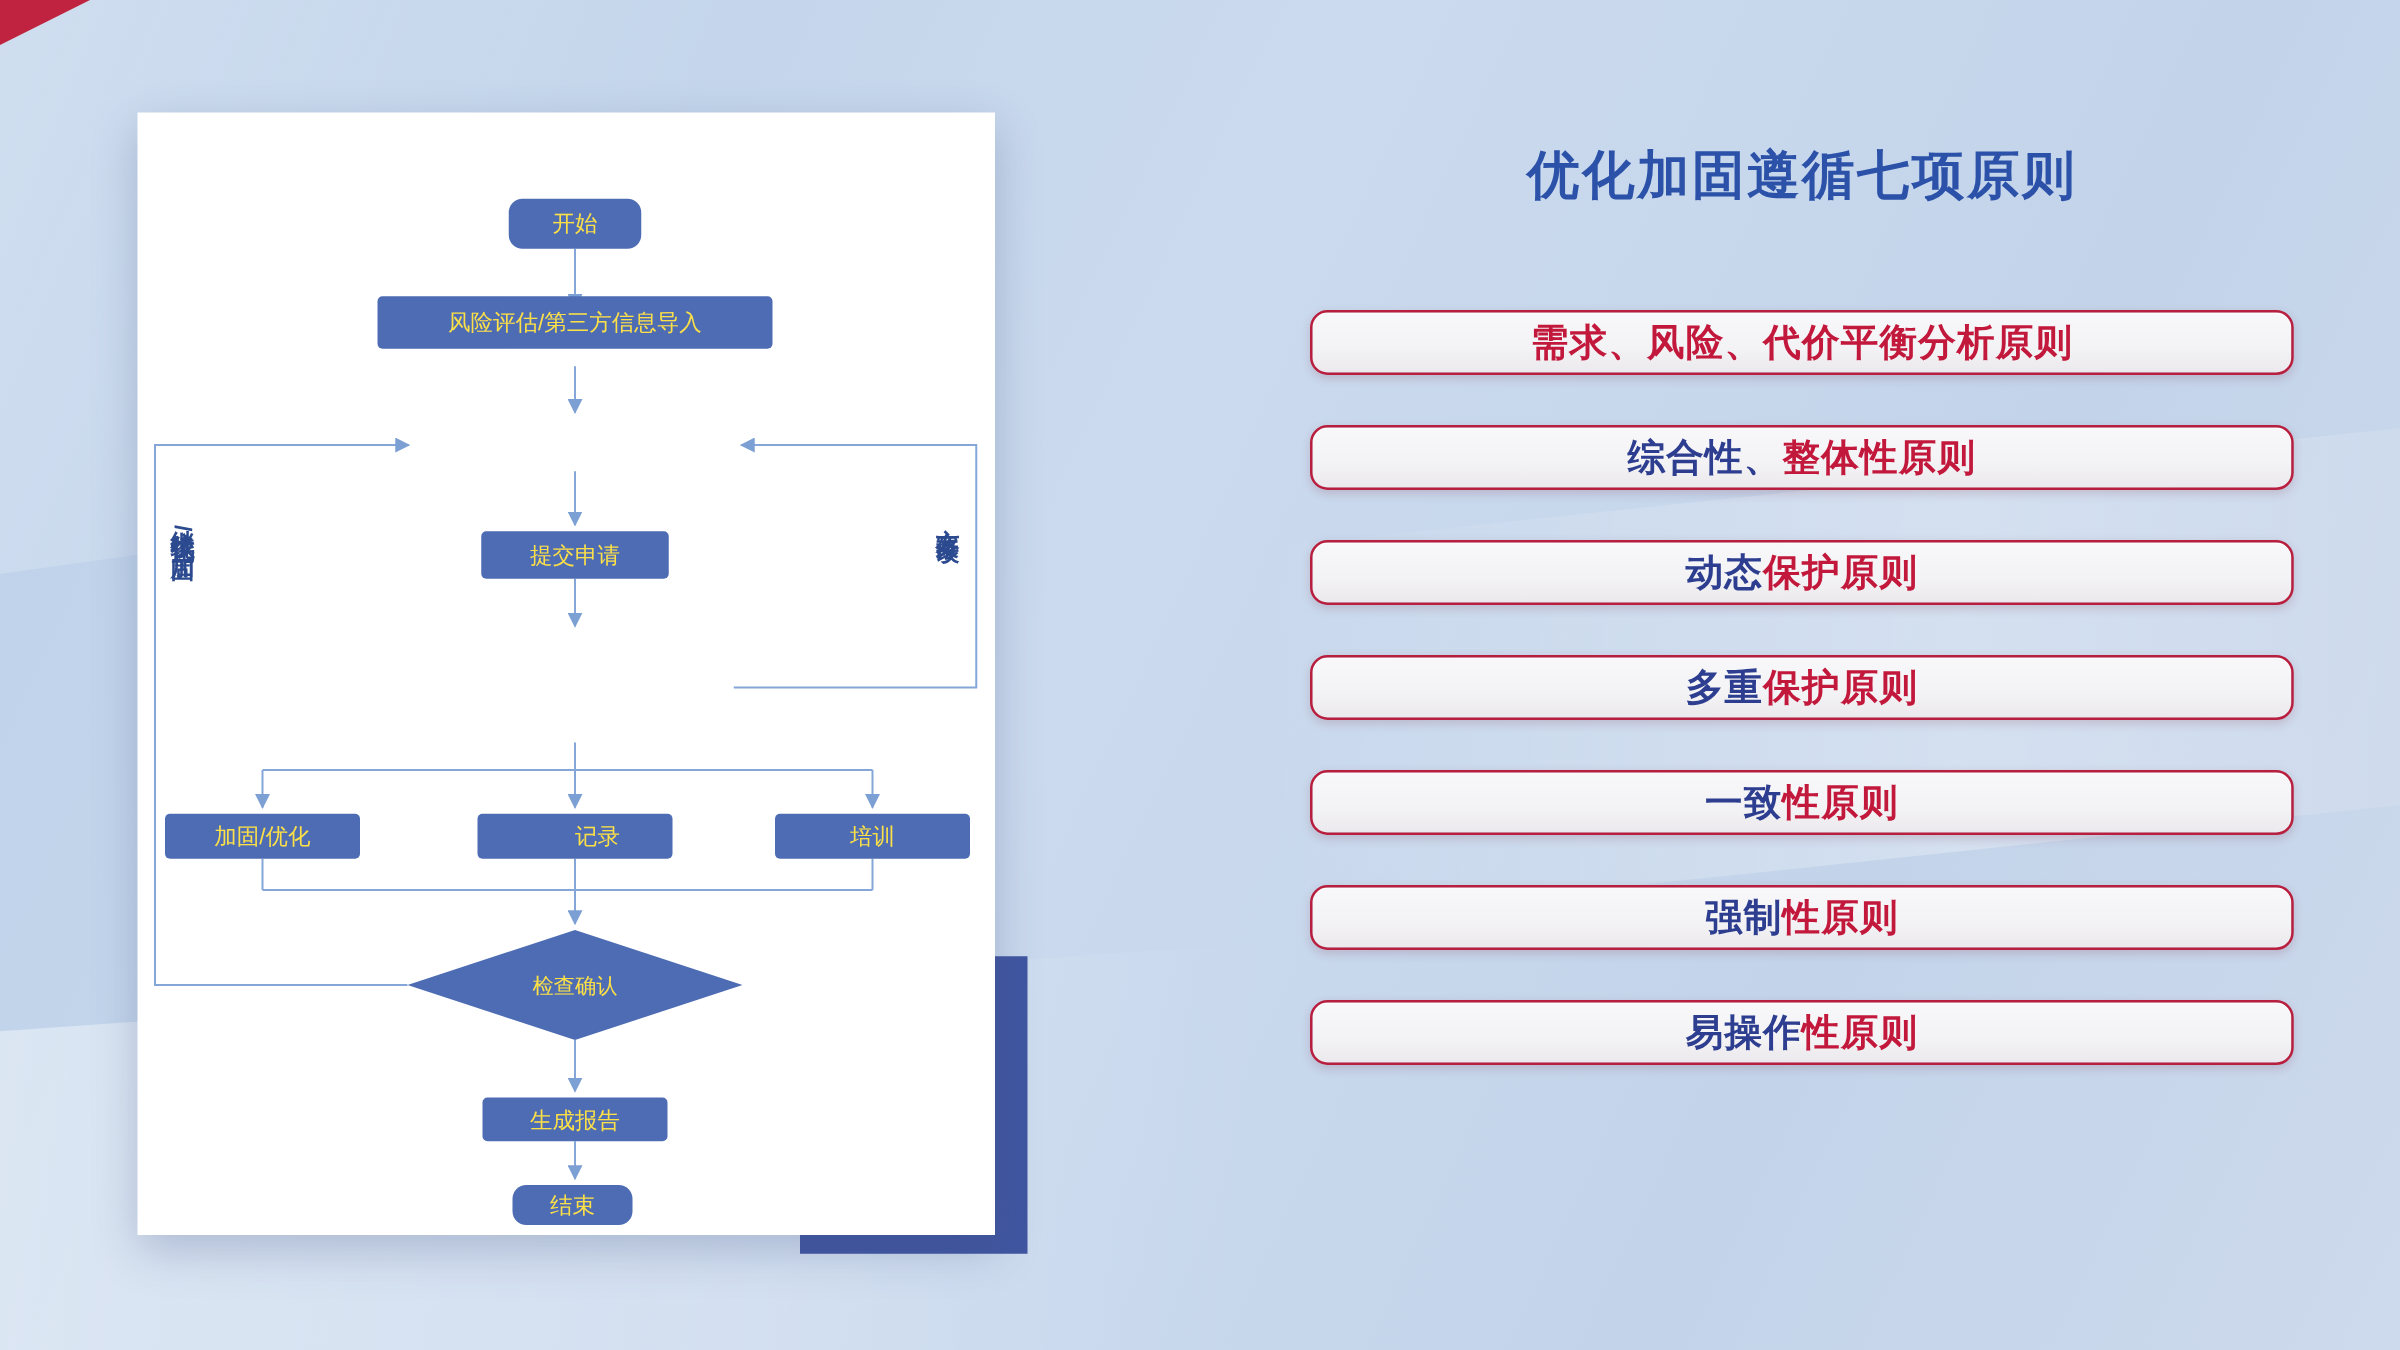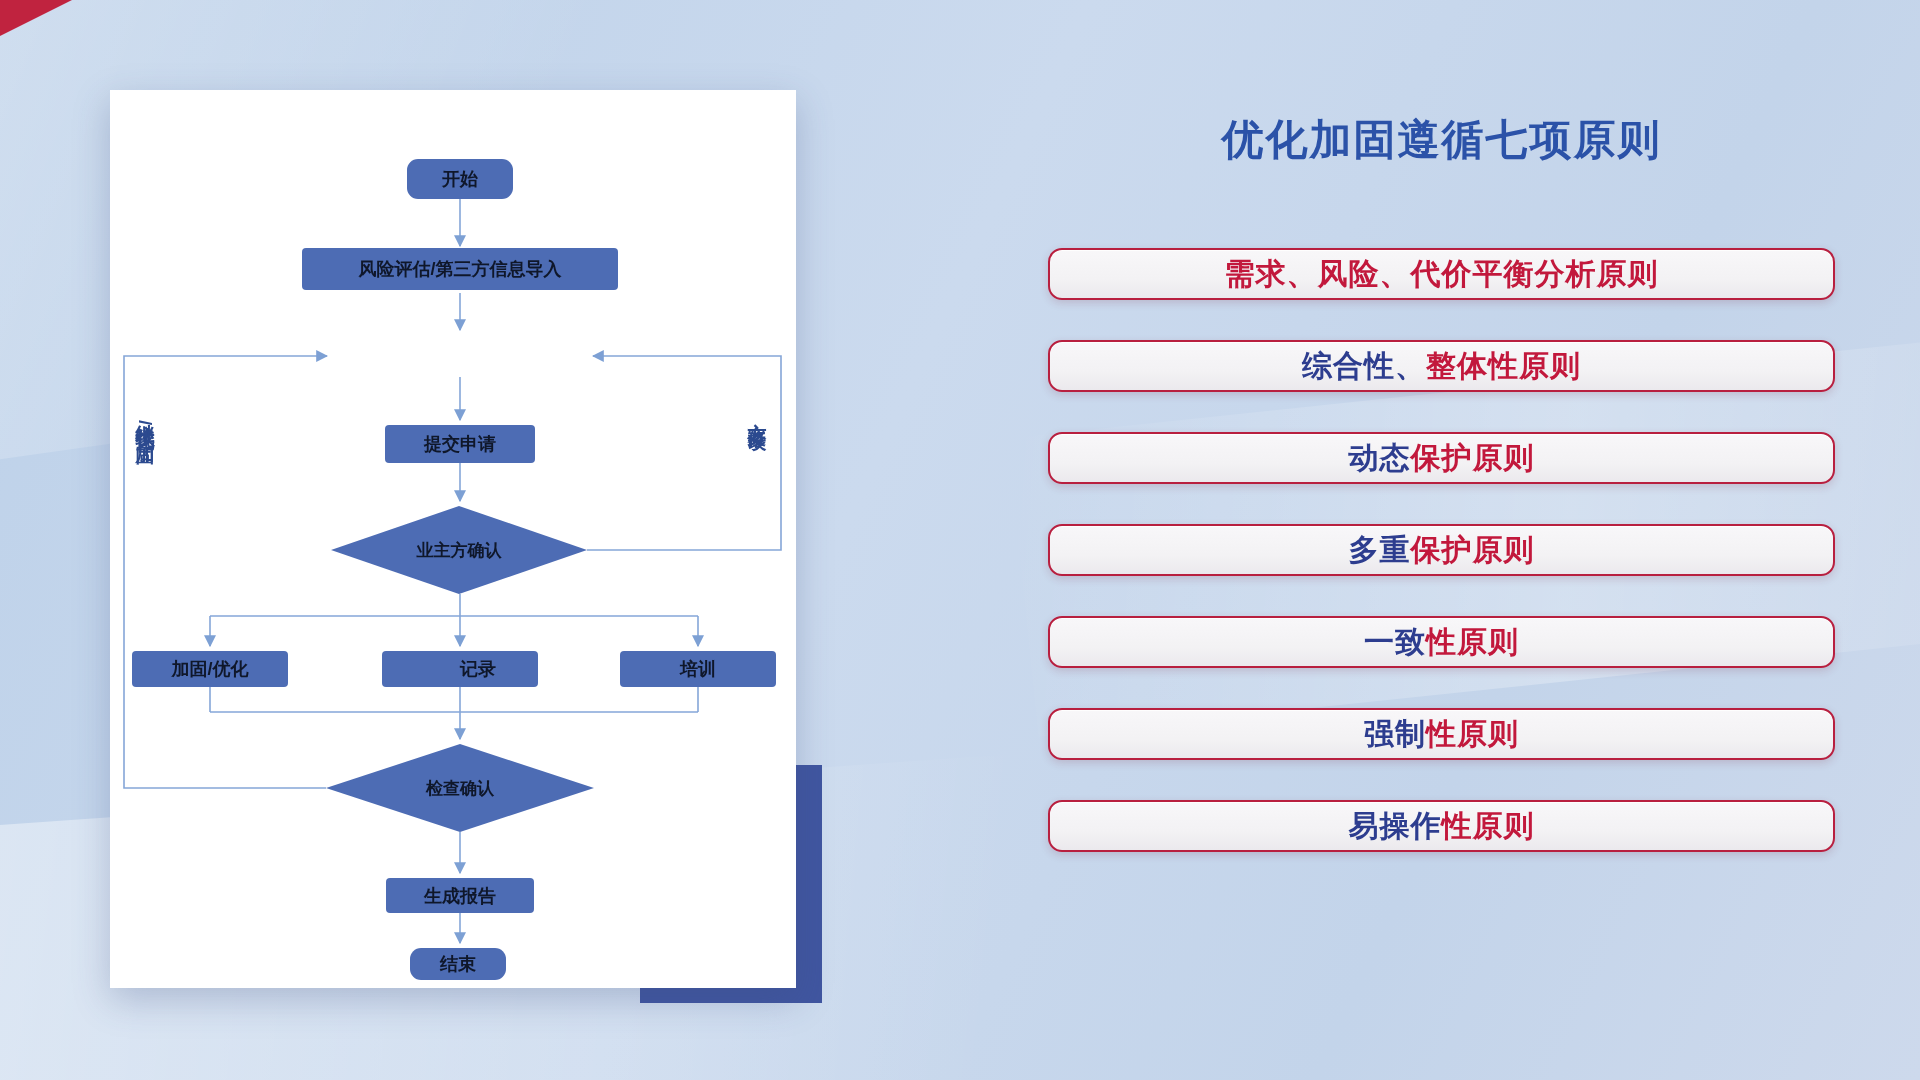--- a/index.html
+++ b/index.html
@@ -25,21 +25,21 @@
   .corner-flag{position:absolute;left:0;top:0;width:72px;height:36px;
     background:var(--corner-red);clip-path:polygon(0 0,100% 0,0 100%);}
 
   
   .shadow-block{position:absolute;left:640px;top:765px;width:182px;height:238px;
     background:var(--shadow-block);}
   .card{position:absolute;left:110px;top:90px;width:686px;height:898px;background:#ffffff;
     box-shadow:0 12px 34px rgba(60,80,130,0.28);z-index:2;}
   .card svg{position:absolute;left:0;top:0;}
   .node{position:absolute;display:flex;align-items:center;justify-content:center;
-    background:var(--node-blue);color:#0f172a;font-size:18px;font-weight:700;
+    background:var(--node-blue);color:#fde047;font-size:18px;font-weight:400;
     white-space:nowrap;border-radius:4px;}
   .node.rounded{border-radius:11px;}
   .node.diamond{clip-path:polygon(50% 0,100% 50%,50% 100%,0 50%);border-radius:0;font-size:17px;}
   .vlabel{position:absolute;writing-mode:vertical-rl;text-orientation:mixed;
     color:#2c4a8f;font-size:19px;font-weight:700;letter-spacing:3px;line-height:1;}
 
   
   .panel-title{position:absolute;left:1048px;top:112px;width:787px;text-align:center;
     font-size:42px;font-weight:700;color:var(--title-blue);letter-spacing:2px;}
   .pill-list{position:absolute;left:1048px;top:248px;width:787px;
@@ -87,26 +87,25 @@
         <path d="M350,622 L350,649" marker-end="url(#arr)"></path>
         <path d="M350,742 L350,783" marker-end="url(#arr)"></path>
         <path d="M350,823 L350,853" marker-end="url(#arr)"></path>
         <path d="M477,460 L671,460 L671,266 L483,266" marker-end="url(#arr)"></path>
         <path d="M216,698 L14,698 L14,266 L217,266" marker-end="url(#arr)"></path>
       </g>
     </svg>
 
     <div class="node rounded" style="left:297px;top:69px;width:106px;height:40px;">开始</div>
 
-    <div class="node" style="left:192px;top:158px;width:316px;height:42px;">风险评估/第三方信息导入</div>
+    <div class="node" style="left:192px;top:147px;width:316px;height:42px;">风险评估/第三方信息导入</div>
 
 
     <div class="node" style="left:275px;top:335px;width:150px;height:38px;">提交申请</div>
 
-    <div class="node diamond" style="left:221px;top:416px;width:256px;height:88px;">业主方确认</div>
 
     <div class="node" style="left:22px;top:561px;width:156px;height:36px;">加固/优化</div>
 
     <div class="node" style="left:272px;top:561px;width:156px;height:36px;padding-left:36px;">记录</div>
 
     <div class="node" style="left:510px;top:561px;width:156px;height:36px;">培训</div>
 
     <div class="node diamond" style="left:216px;top:654px;width:268px;height:88px;">检查确认</div>
 
     <div class="node" style="left:276px;top:788px;width:148px;height:35px;">生成报告</div>

